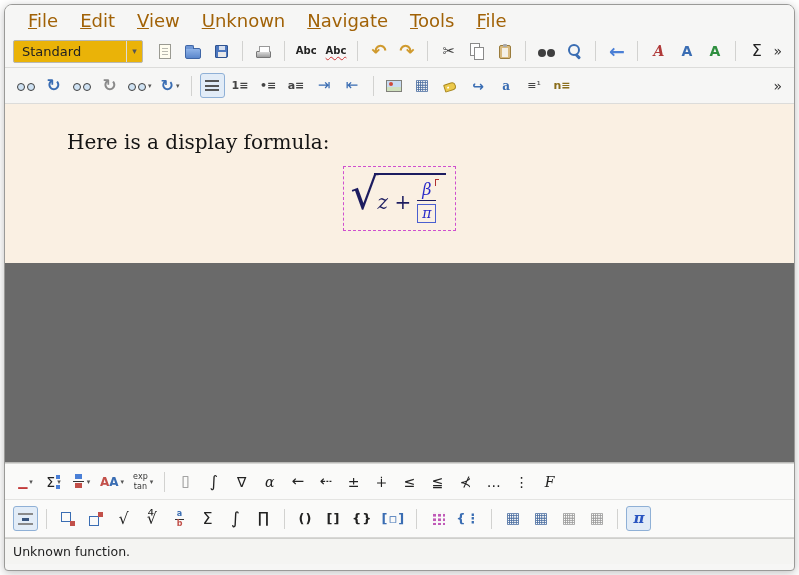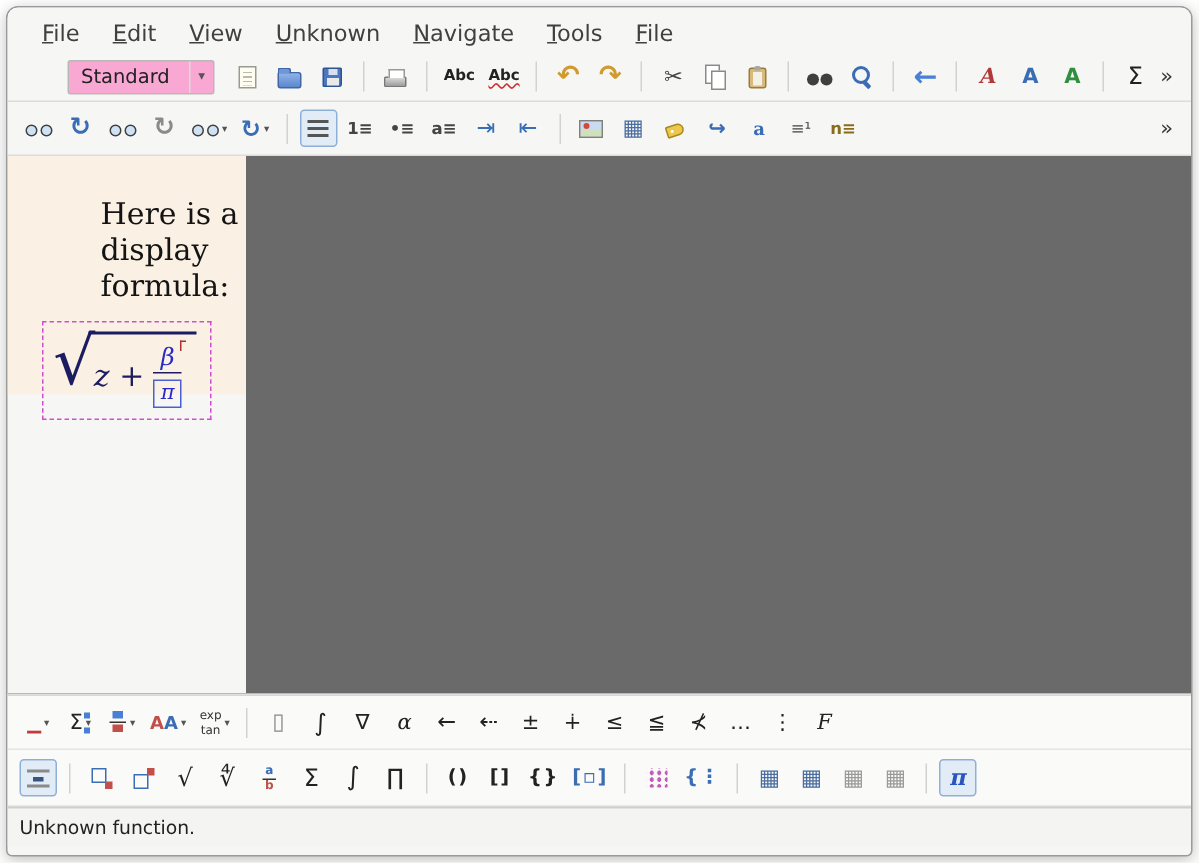--- a/index.html
+++ b/index.html
@@ -15,21 +15,21 @@
               box-shadow:inset 0 0 0 1px #2e2e2e; }
   .title { position:absolute; left:0; right:0; text-align:center; font-weight:bold; font-size:13px; color:#4a4a4a; pointer-events:none; }
   .win-controls { margin-left:auto; display:flex; gap:14px; align-items:center; z-index:1; }
   .win-min,.win-max { color:#5a5a5a; font-size:12px; width:14px; text-align:center; cursor:default; }
   .win-close { width:21px; height:21px; border-radius:50%; background:radial-gradient(circle at 35% 30%,#a5d47a,#5ca23c);
                box-shadow:inset 0 0 0 1px #4d8c32; display:flex; align-items:center; justify-content:center; }
   .win-close span { color:#fff; font-size:11px; font-weight:bold; line-height:1; }
 
   
   .menubar { height:30px; flex:0 0 30px; display:flex; align-items:flex-end; padding:0 14px; gap:4px;
-             background:#f6f6f5; font-size:15px; color:#404040; }
+             background:#f6f6f5; font-size:18px; color:#a16207; }
   .menu-item { display:inline-block; padding:4px 9px; border-radius:3px; }
   .menu-item::first-letter { text-decoration:underline; }
 
   
   .toolbar { display:flex; align-items:center; padding:2px 8px; background:#f6f6f5; border-bottom:1px solid #dcdcda; }
   .toolbar.tb1 { height:33px; flex:0 0 33px; }
   .toolbar.tb2 { height:36px; flex:0 0 36px; }
   .toolbar.math1 { height:37px; flex:0 0 37px; background:#fafaf9; border-top:1px solid #d8d8d6; border-bottom:1px solid #e4e4e2; }
   .toolbar.math2 { height:38px; flex:0 0 38px; background:#fafaf9; border-bottom:1px solid #d8d8d6; }
   .tgroup { display:flex; align-items:center; gap:3px; }
@@ -112,27 +112,27 @@
   .shape-fracab { width:10px; height:16px; background:linear-gradient(#333 0 0) no-repeat 50% 8px/9px 1px; }
   .shape-fracab::before { content:"a"; position:absolute; top:-1px; left:50%; transform:translateX(-50%);
      font-size:8px; color:#3a6db3; font-weight:bold; line-height:8px; }
   .shape-fracab::after { content:"b"; position:absolute; bottom:-1px; left:50%; transform:translateX(-50%);
      font-size:8px; color:#c2504a; font-weight:bold; line-height:8px; }
   .shape-matrix { width:14px; height:13px; background-image:radial-gradient(circle,#c05ab8 1.4px,transparent 1.6px);
      background-size:5px 4.5px; background-position:1px 1px; }
 
   
   .combo { display:inline-flex; align-items:center; justify-content:space-between; width:131px; height:23px;
-           background:#f9a8d4; border:1px solid #b8b8b4; border-radius:2px; font-size:13px; color:#222;
-           padding:0 5px 0 8px; margin-right:10px;margin-left:32px; }
+           background:#eab308; border:1px solid #b8b8b4; border-radius:2px; font-size:13px; color:#222;
+           padding:0 5px 0 8px; margin-right:10px; }
   .combo-caret { font-size:9px; color:#555; border-left:1px solid #dcdcda; padding-left:5px; height:100%;
                  display:flex; align-items:center; }
 
   
-  .docarea { flex:1 1 auto; display:flex; flex-direction:row; overflow:hidden; border-bottom:1px solid #b9b9b7; }
+  .docarea { flex:1 1 auto; display:flex; flex-direction:column; overflow:hidden; border-bottom:1px solid #b9b9b7; }
   .page { height:159px; flex:0 0 159px; background:#faf0e3; }
   .void { flex:1 1 auto; background:#6a6a6a; }
   .doc-text { margin:26px 0 0 62px; font-family:"DejaVu Serif","Liberation Serif",serif; font-size:20px; color:#141414; }
   .formula-row { text-align:center; margin-top:12px; }
   .math-inset { display:inline-block; border:1px dashed #cf4fcf; padding:5px 9px 7px 7px; }
   .sqrt { display:inline-flex; align-items:flex-start; color:#1c1c60; }
   .sqrt-sign { font-size:44px; line-height:1; font-family:"DejaVu Serif",serif; }
   .sqrt-body { border-top:2px solid #1c1c60; margin-left:-5px; margin-top:1px; padding:5px 10px 0 4px;
                display:inline-flex; align-items:center; gap:6px; }
   .radicand { font-style:italic; font-family:"DejaVu Serif","Liberation Serif",serif; font-size:20px; color:#1c1c60; }

